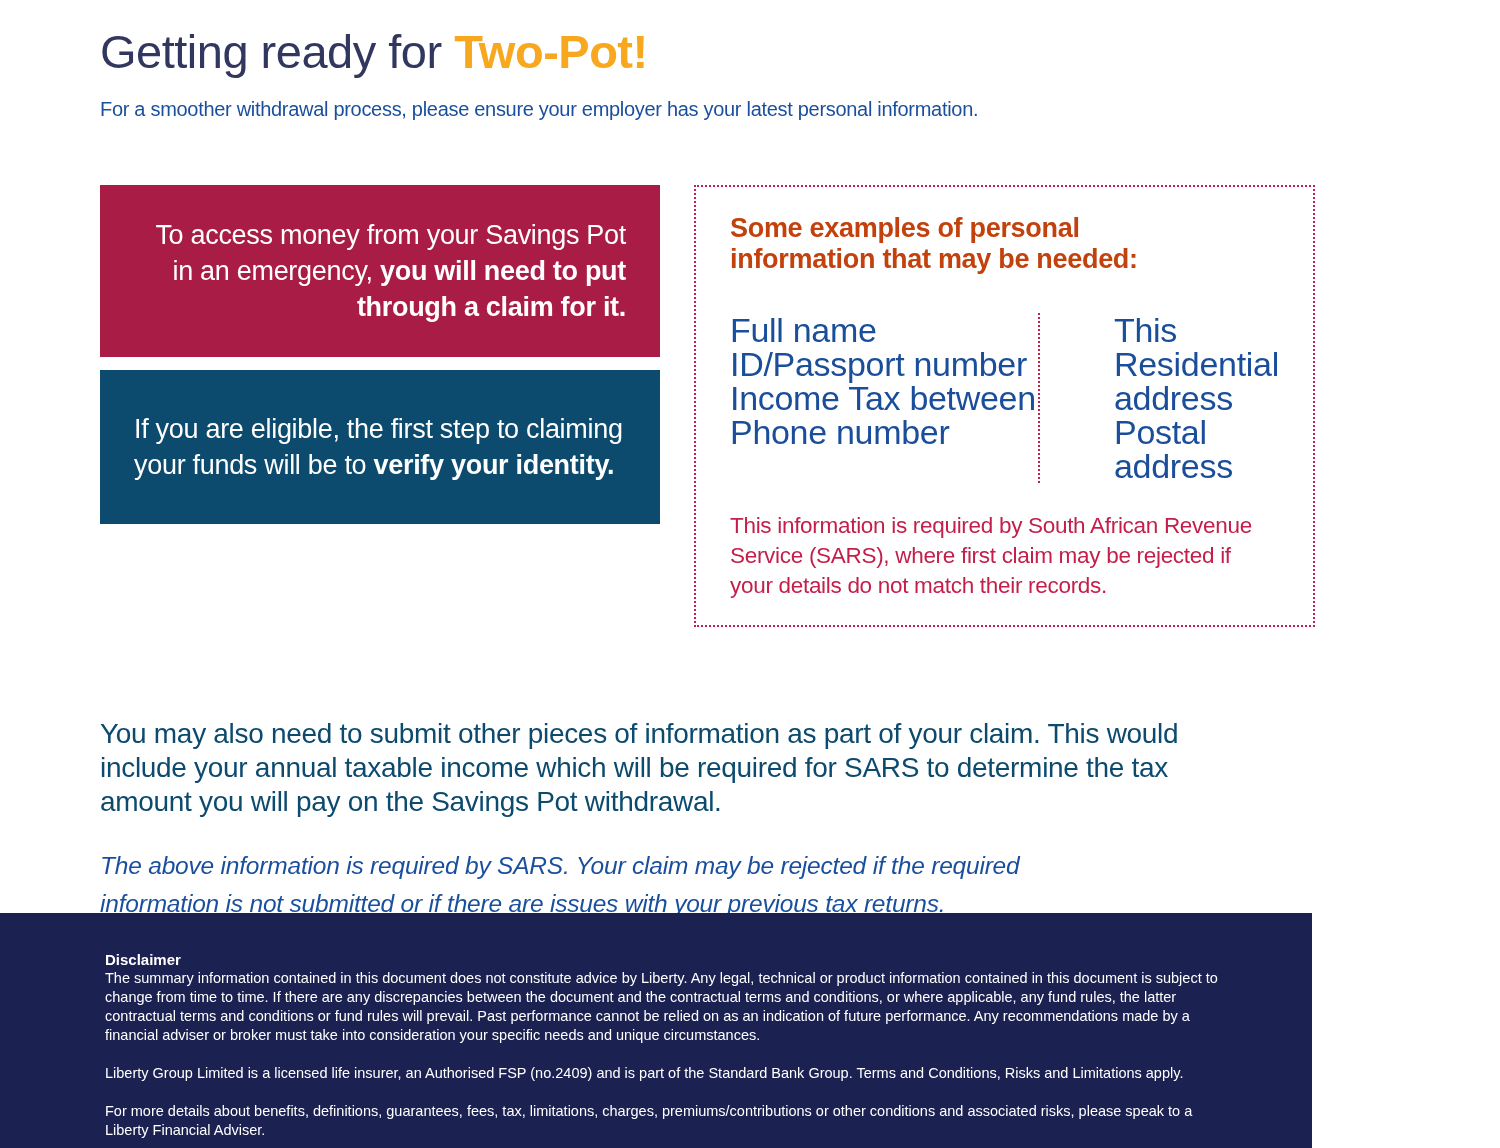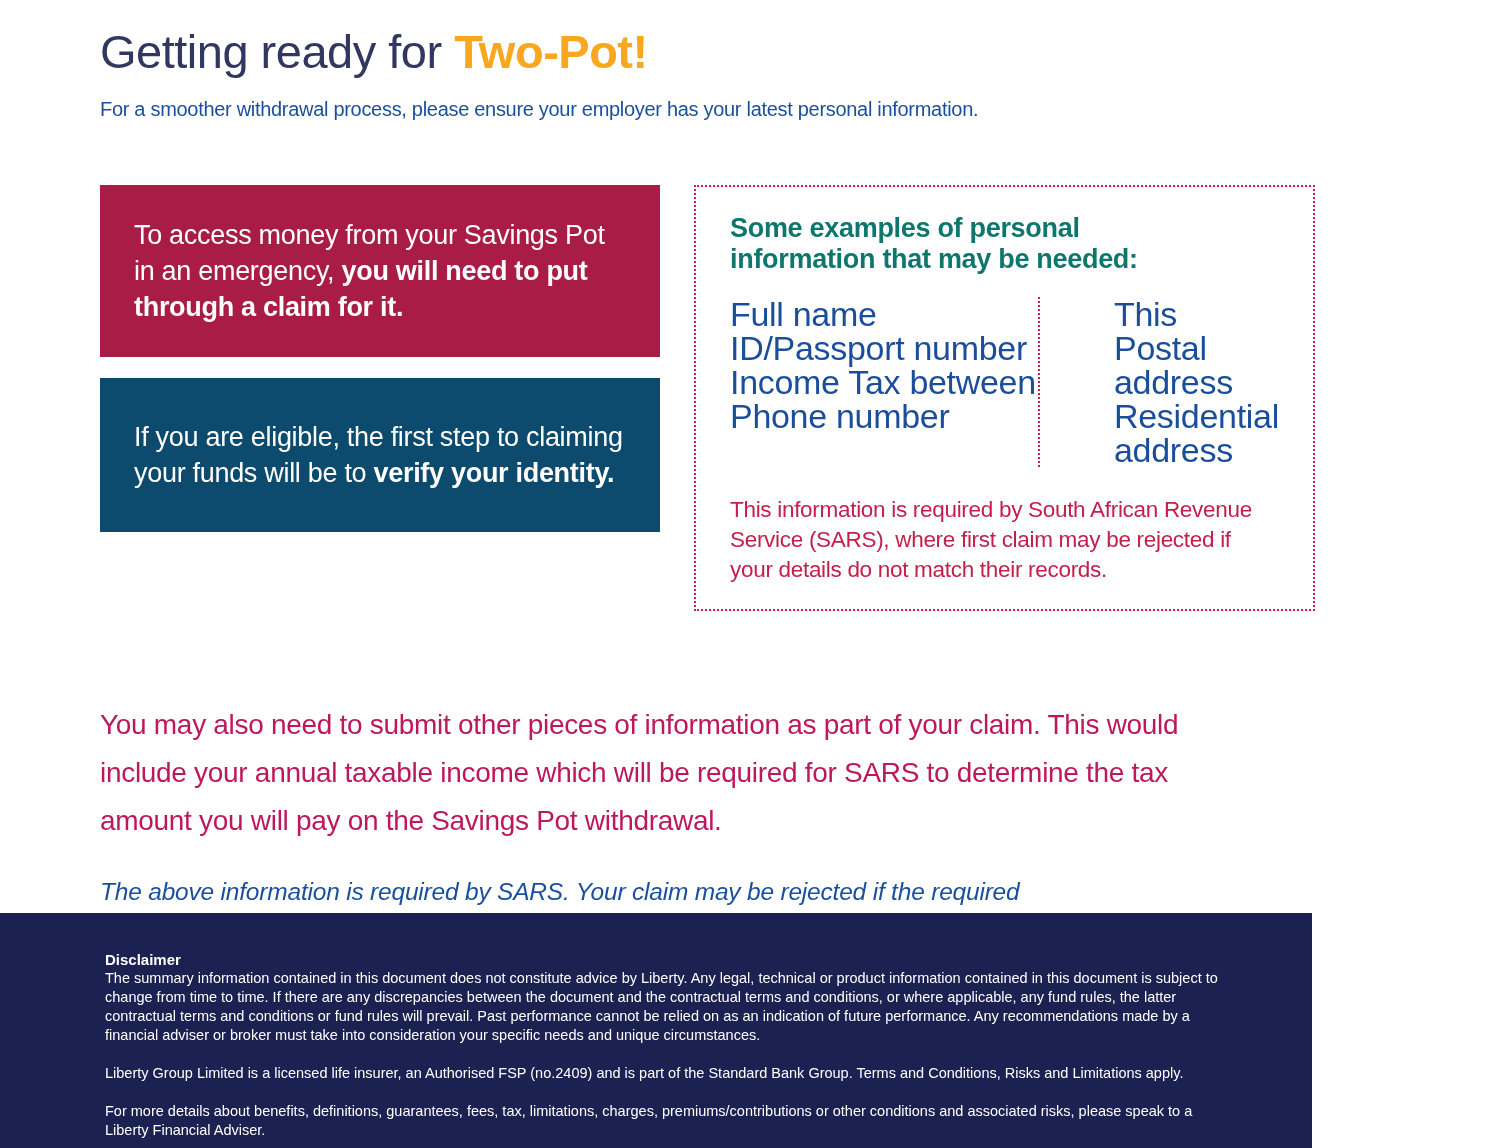--- a/index.html
+++ b/index.html
@@ -25,46 +25,46 @@
 
   
   .columns { display: flex; margin-top: 64px; align-items: flex-start; }
   .left-col { width: 560px; flex: 0 0 560px; }
   .card {
     width: 560px; color: #ffffff; display: flex; align-items: center;
     padding: 24px 34px; letter-spacing: -0.3px;
   }
   .card p { font-size: 27px; line-height: 36px; }
   .card strong { font-weight: 700; }
-  .card-claim { background: #a91c45; min-height: 172px; margin-bottom: 21px; }
+  .card-claim { background: #a91c45; min-height: 172px; margin-bottom: 13px; text-align: right; }
   .card-verify { background: #0c4a6e; min-height: 154px; }
 
   .panel {
     margin-left: 34px; width: 700px; min-height: 354px;
     border: 2px dotted #c5204c; padding: 26px 34px 24px 34px;
   }
   .panel h2 {
     font-size: 27px; line-height: 31px; font-weight: 700;
-    color: #0f766e; max-width: 500px; letter-spacing: -0.3px;
-    margin-bottom: 22px;
+    color: #c2410c; max-width: 500px; letter-spacing: -0.3px;
+    margin-bottom: 38px;
   }
   .panel .lists { display: flex; align-items: stretch; }
   .panel ul { list-style: none; font-size: 34px; line-height: 34px; color: #1a4e9b; letter-spacing: -0.3px; }
   .panel .list-left { width: 308px; flex: 0 0 308px; }
   .panel .v-divider { border-left: 2px dotted #c5204c; }
   .panel .list-right { padding-left: 74px; }
   .sars-note {
     margin-top: 28px; font-size: 22.5px; line-height: 30px;
     color: #c41e4b; max-width: 660px; letter-spacing: -0.3px;
   }
 
   
   .body-copy { margin-top: 90px; }
   .body-copy .paragraph {
-    font-size: 28px; line-height: 48px; color: #be185d;
+    font-size: 28px; line-height: 34px; color: #0c4a6e;
     max-width: 1215px; letter-spacing: -0.3px;
   }
   .body-copy .italic-note {
     margin-top: 28px; font-style: italic; font-size: 24.5px; line-height: 38px;
     color: #1a4f9e; max-width: 1010px; letter-spacing: -0.2px;
   }
 
   
   .footer {
     position: absolute; left: 0; right: 0; bottom: 0; height: 235px;
@@ -102,22 +102,22 @@
         <div class="lists">
           <ul class="list-left">
             <li>Full name</li>
             <li>ID/Passport number</li>
             <li>Income Tax between</li>
             <li>Phone number</li>
           </ul>
           <div class="v-divider"></div>
           <ul class="list-right">
             <li>This</li>
+            <li>Residential address</li>
             <li>Postal address</li>
-            <li>Residential address</li>
           </ul>
         </div>
         <p class="sars-note">This information is required by South African Revenue Service (SARS), where first claim may be rejected if your details do not match their records.</p>
       </div>
     </div>
 
     <div class="body-copy">
       <p class="paragraph">You may also need to submit other pieces of information as part of your claim. This would include your annual taxable income which will be required for SARS to determine the tax amount you will pay on the Savings Pot withdrawal.</p>
       <p class="italic-note">The above information is required by SARS. Your claim may be rejected if the required information is not submitted or if there are issues with your previous tax returns.</p>
     </div>

